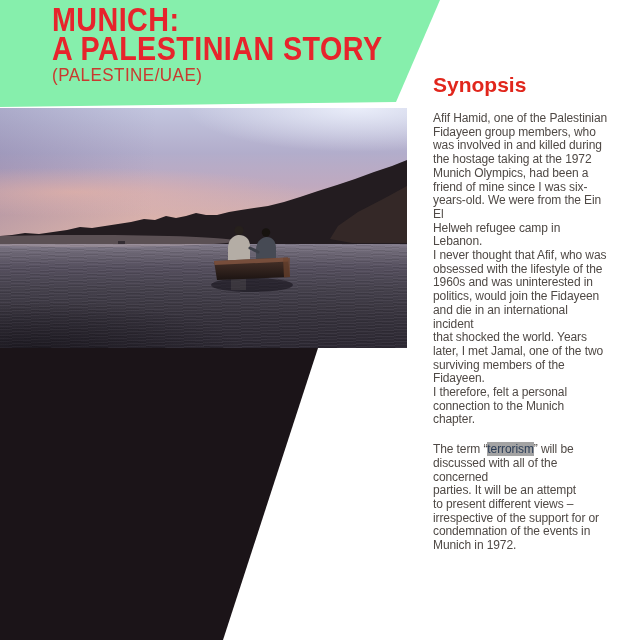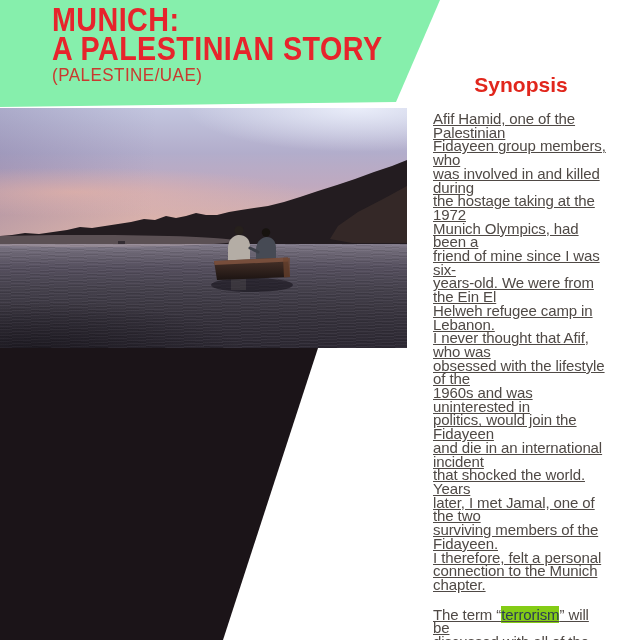--- a/index.html
+++ b/index.html
@@ -47,28 +47,27 @@
   .photo-art{position:absolute;left:0;top:0;}
   
   .banner-bottom{
     position:absolute;left:0;top:348px;width:330px;height:292px;
     background:#1b1418;
     clip-path:polygon(0 0,318px 0,223px 292px,0 292px);
   }
   
   .synopsis{position:absolute;left:433px;top:74px;width:176px;}
   .synopsis h2{
-    margin:0 0 9px 0;color:#e1261c;font-size:21px;line-height:22px;font-weight:bold;text-align:center;
+    margin:0 0 9px 0;color:#e1261c;font-size:21px;line-height:22px;font-weight:bold;
   }
   .synopsis p{
-    margin:16px 0 6px 0;color:#4f4945;font-size:15px;line-height:13.7px;
+    margin:16px 0 6px 0;color:#4f4945;font-size:12px;line-height:13.7px;
     letter-spacing:-.1px;
-    text-decoration:underline;
   }
-  .hl{background:#84cc16;color:#2b3c55;}
+  .hl{background:#a3a3a3;color:#2b3c55;}
 </style>
 </head>
 <body>
 
 <div class="page">
 
   <div class="banner-top">
     <div class="title">
       <div>MUNICH:</div>
       <div>A PALESTINIAN STORY</div>

